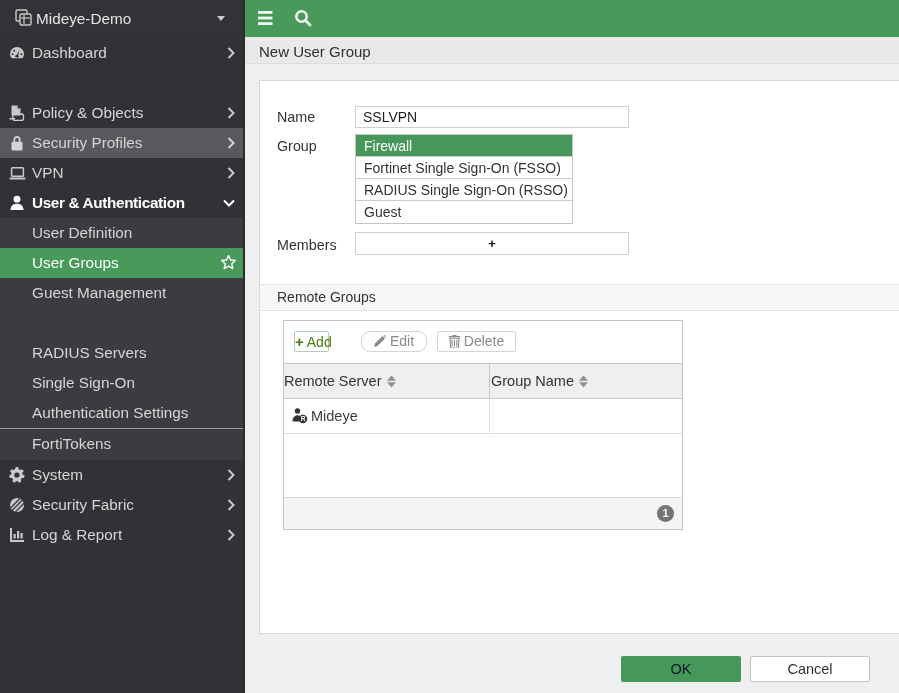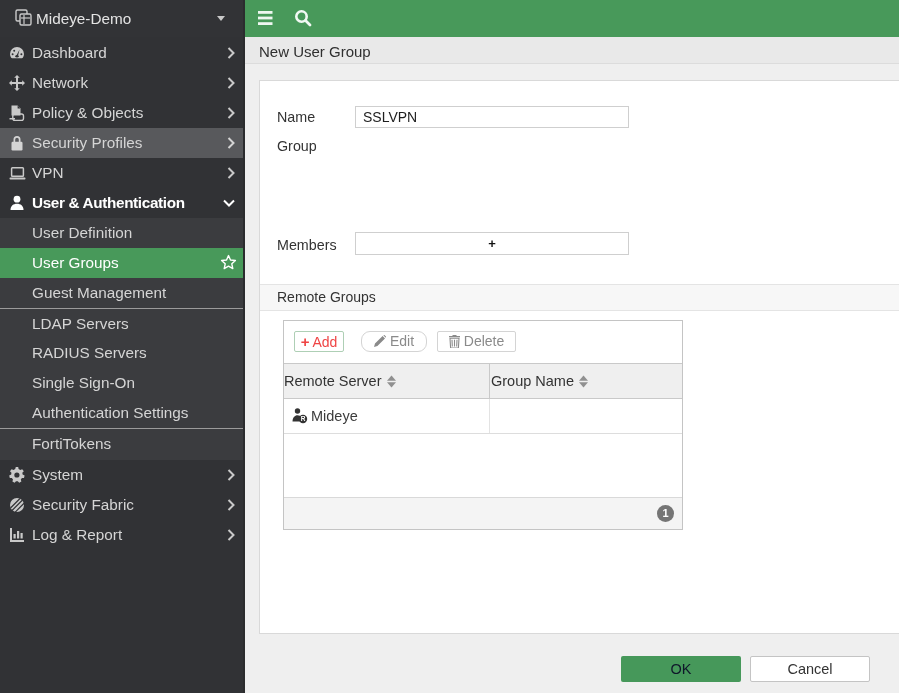--- a/index.html
+++ b/index.html
@@ -92,21 +92,21 @@
 #rgtable {
   position:absolute; left:23px; top:239px; width:400px; height:210px;
   border:1px solid #c4c4c4; background:#fff;
 }
 #rg-toolbar { position:absolute; left:0; top:0; width:398px; height:42px; }
 .tbtn {
   position:absolute; top:10px; height:21px; border:1px solid #d4d4d4;
   border-radius:2px; background:#fff; color:#8a8a8a; font-size:14px;
   line-height:19px; text-align:center;
 }
-#btn-add { left:10px; width:50px; border-color:#aecfb5; color:#ef4444; }
+#btn-add { left:10px; width:35px; border-color:#aecfb5; color:#4d7c0f; }
 #btn-edit { left:77px; width:66px;border-radius:9px; }
 #btn-del { left:153px; width:79px; }
 #rg-header {
   position:absolute; left:0; top:42px; width:398px; height:36px;
   background:#efefef; border-top:1px solid #c9c9c9; border-bottom:1px solid #c9c9c9;
 }
 .hcell {
   position:absolute; top:0; height:34px; line-height:34px; text-align:left;
   font-size:14.5px; color:#333;
 }
@@ -152,20 +152,26 @@
   </svg>
 </div>
 
 <div id="crumb">New User Group</div>
 
 <div id="content">
   <div id="panel">
     <div class="flabel" style="top:28px;">Name</div>
     <div id="name-input">SSLVPN</div>
     <div class="flabel" style="top:57px;">Group</div>
+    <div id="typelist">
+      <div class="opt sel">Firewall</div>
+      <div class="opt">Fortinet Single Sign-On (FSSO)</div>
+      <div class="opt">RADIUS Single Sign-On (RSSO)</div>
+      <div class="opt">Guest</div>
+    </div>
     <div class="flabel" style="top:156px;">Members</div>
     <div id="members-input">+</div>
     <div id="rg-head">Remote Groups</div>
     <div id="rgtable">
       <div id="rg-toolbar">
         <div class="tbtn" id="btn-add"><b style="font-size:15px; margin-right:3px;">+</b>Add</div>
         <div class="tbtn" id="btn-edit"><svg width="12" height="12" viewBox="0 0 12 12" style="vertical-align:-1px;margin-right:4px;">
               <path d="M0 12 L1 8.6 L8.6 1 L11 3.4 L3.4 11 Z M9.3 0.3 L11.7 2.7 L12 1.6 L10.4 0 Z" fill="#8a8a8a"></path>
             </svg>Edit</div>
         <div class="tbtn" id="btn-del"><svg width="11" height="13" viewBox="0 0 11 13" style="vertical-align:-2px;margin-right:4px;">
@@ -221,28 +227,20 @@
       <circle cx="3.6" cy="9.2" r="1" fill="#313235"></circle>
       <circle cx="5.2" cy="5.7" r="1" fill="#313235"></circle>
       <circle cx="12.4" cy="9.2" r="1" fill="#313235"></circle>
       <path d="M7 11.2 L10.6 4.4 L8.9 11.1 Z" fill="#313235"></path>
       <ellipse cx="8" cy="11.3" rx="1.7" ry="1.3" fill="#313235"></ellipse>
     </svg>Dashboard
     <svg class="chev" width="8" height="12" viewBox="0 0 8 12">
         <polyline points="1.5,1 6.5,6 1.5,11" fill="none" stroke="#c9c9c9" stroke-width="2"></polyline>
       </svg>
   </div>
-  <div class="mi" style="top:68px;">
-    <svg class="ic" width="16" height="16" viewBox="0 0 16 16">
-      <path d="M8 0 L10.8 2.8 H9 V6.9 H13.2 V5.2 L16 8 L13.2 10.8 V9.1 H9 V13.2 H10.8 L8 16 L5.2 13.2 H7 V9.1 H2.8 V10.8 L0 8 L2.8 5.2 V6.9 H7 V2.8 H5.2 Z" fill="#c9c9c9"></path>
-    </svg>Network
-    <svg class="chev" width="8" height="12" viewBox="0 0 8 12">
-        <polyline points="1.5,1 6.5,6 1.5,11" fill="none" stroke="#c9c9c9" stroke-width="2"></polyline>
-      </svg>
-  </div>
   <div class="mi" style="top:98px;">
     <svg class="ic" width="16" height="16" viewBox="0 0 16 16">
       <path d="M2.5 0.5 H8.6 L11.5 3.4 V10.5 H2.5 Z" fill="#c9c9c9"></path>
       <path d="M8.6 0.5 L8.6 3.4 H11.5 Z" fill="#313235"></path>
       <rect x="3.8" y="9" width="10.7" height="6.5" rx="2" fill="none" stroke="#c9c9c9" stroke-width="1.4"></rect>
       <path d="M0.5 13 H6 V14.5 H0.5 Z" fill="#c9c9c9"></path>
     </svg>Policy &amp; Objects
     <svg class="chev" width="8" height="12" viewBox="0 0 8 12">
         <polyline points="1.5,1 6.5,6 1.5,11" fill="none" stroke="#c9c9c9" stroke-width="2"></polyline>
       </svg>
@@ -274,21 +272,20 @@
         <polyline points="1,1.5 6,6.5 11,1.5" fill="none" stroke="#fff" stroke-width="2"></polyline>
       </svg>
   </div>
   <div class="mi" style="top:218px;">User Definition</div>
   <div class="mi sel" style="top:248px;">User Groups
     <svg class="star" width="17" height="17" viewBox="0 0 17 17">
         <path d="M8.5 1.6 L10.5 6 L15.4 6.5 L11.8 9.8 L12.8 14.6 L8.5 12.2 L4.2 14.6 L5.2 9.8 L1.6 6.5 L6.5 6 Z" fill="none" stroke="#fff" stroke-width="1.4" stroke-linejoin="round"></path>
       </svg>
   </div>
   <div class="mi" style="top:278px;">Guest Management</div>
-  <div class="mi" style="top:308px; border-top:1px solid #9b9b9b;">LDAP Servers</div>
   <div class="mi" style="top:338px;">RADIUS Servers</div>
   <div class="mi" style="top:368px;">Single Sign-On</div>
   <div class="mi" style="top:398px;">Authentication Settings</div>
   <div class="mi" style="top:428px; border-top:1px solid #9b9b9b; height:32px;">FortiTokens</div>
   <div class="mi" style="top:460px;">
     <svg class="ic" width="16" height="16" viewBox="0 0 16 16">
       <path d="M6.8 0 H9.2 L9.6 2.1 A6 6 0 0 1 11.2 3 L13.2 2.2 L14.8 4.3 L13.3 5.8 A6 6 0 0 1 13.6 7.6 L15.6 8.6 L15 11.1 L12.9 11.1 A6 6 0 0 1 11.8 12.5 L12.4 14.6 L10.2 15.8 L8.8 14.2 A6 6 0 0 1 7 14.2 L5.6 15.8 L3.4 14.6 L4 12.5 A6 6 0 0 1 2.9 11.1 L0.8 11.1 L0.2 8.6 L2.2 7.6 A6 6 0 0 1 2.5 5.8 L1 4.3 L2.6 2.2 L4.6 3 A6 6 0 0 1 6.2 2.1 Z" fill="#c9c9c9"></path>
       <circle cx="7.9" cy="8" r="2.6" fill="#313235"></circle>
     </svg>System
     <svg class="chev" width="8" height="12" viewBox="0 0 8 12">

